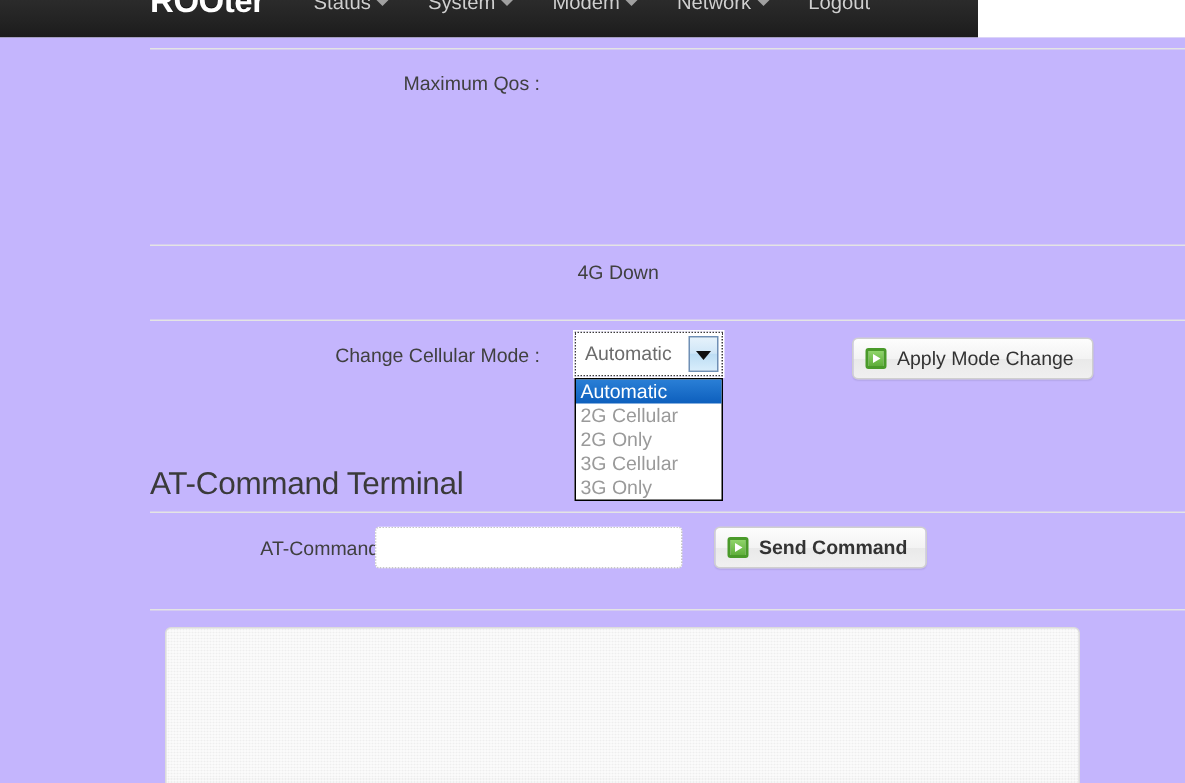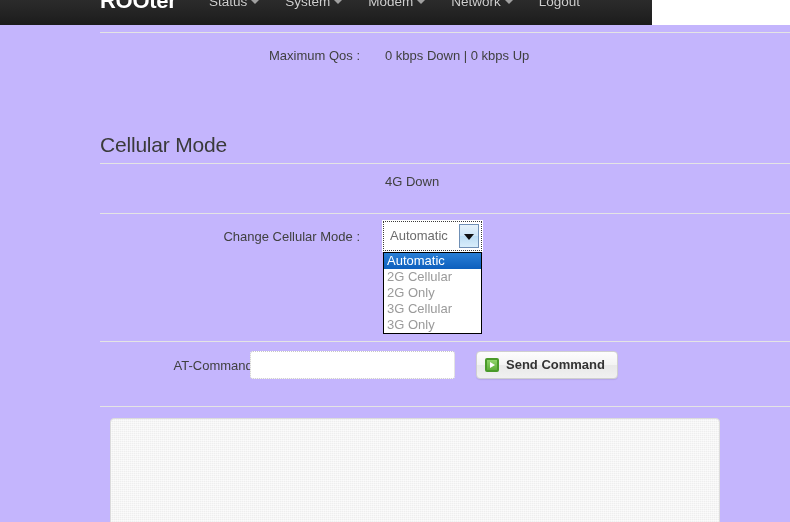--- a/index.html
+++ b/index.html
@@ -300,24 +300,22 @@
   </div>
 </div>
 <div class="navbar-shadow"></div>
 
 <div class="content">
 
   <div class="hr" style="top:7px;"></div>
 
   <div class="field-row" style="top:20px;">
     <span class="field-label">Maximum Qos :</span>
-    <span class="field-value">0 kbps Down | 0 kbps Up</span>
-  </div>
-
-  <h2 class="section-title" style="top:108px;">Cellular Mode</h2>
+  </div>
+
   <div class="hr" style="top:138px;"></div>
 
   <div class="field-row" style="top:146px;">
     <span class="field-value">4G Down</span>
   </div>
 
   <div class="hr" style="top:188px;"></div>
 
   <div class="field-row" style="top:201px;">
     <span class="field-label">Change Cellular Mode :</span>
@@ -332,21 +330,26 @@
     </div>
     <ul class="select-list">
       <li class="select-option selected">Automatic</li>
       <li class="select-option">2G Cellular</li>
       <li class="select-option">2G Only</li>
       <li class="select-option">3G Cellular</li>
       <li class="select-option">3G Only</li>
     </ul>
   </div>
 
-
+  <div class="btn" style="left:568px; top:200px;">
+    <span class="icon-go"></span>
+    <span class="btn-label">Apply Mode Change</span>
+  </div>
+
+  <h2 class="section-title" style="top:286px;">AT-Command Terminal</h2>
   <div class="hr" style="top:316px;"></div>
 
   <div class="field-row" style="top:330px;">
     <span class="field-label" style="width:160px;">AT-Command :</span>
   </div>
   <input class="text-input" style="left: 250px; top: 326px; width: 205px; height: 28px;" placeholder="">
 
   <div class="btn" style="left:476px; top:326px;font-weight:bold;">
     <span class="icon-go"></span>
     <span class="btn-label">Send Command</span>

